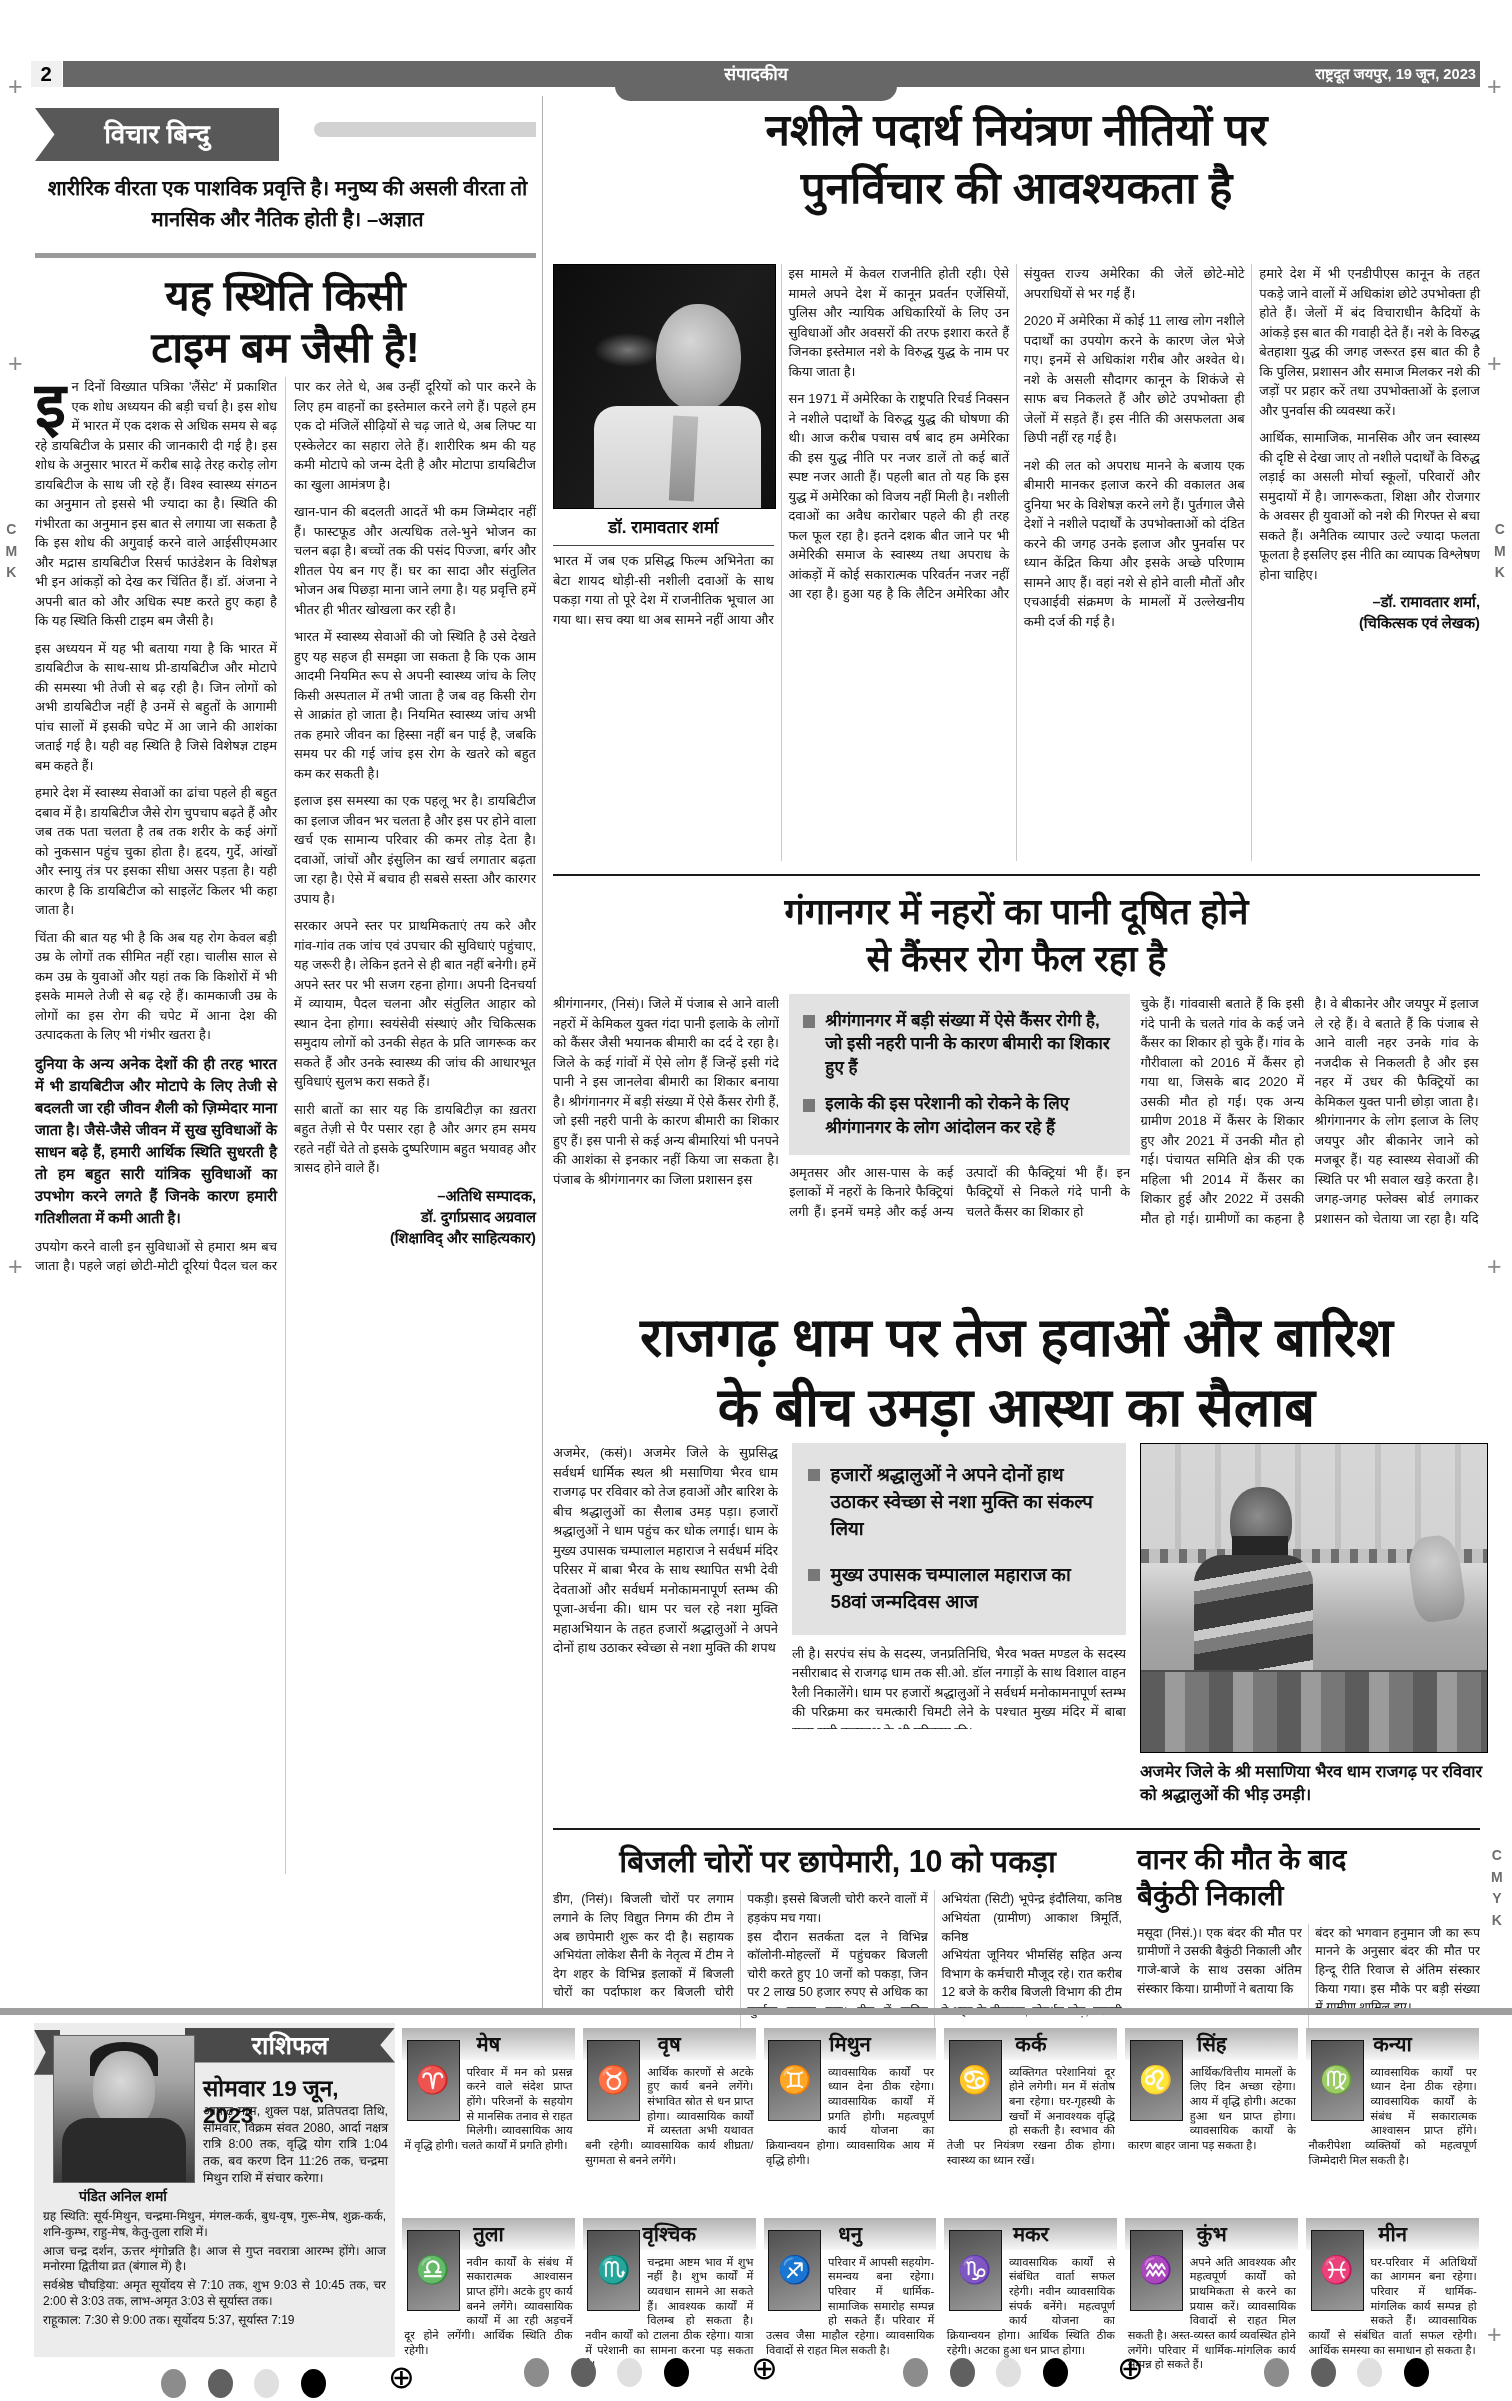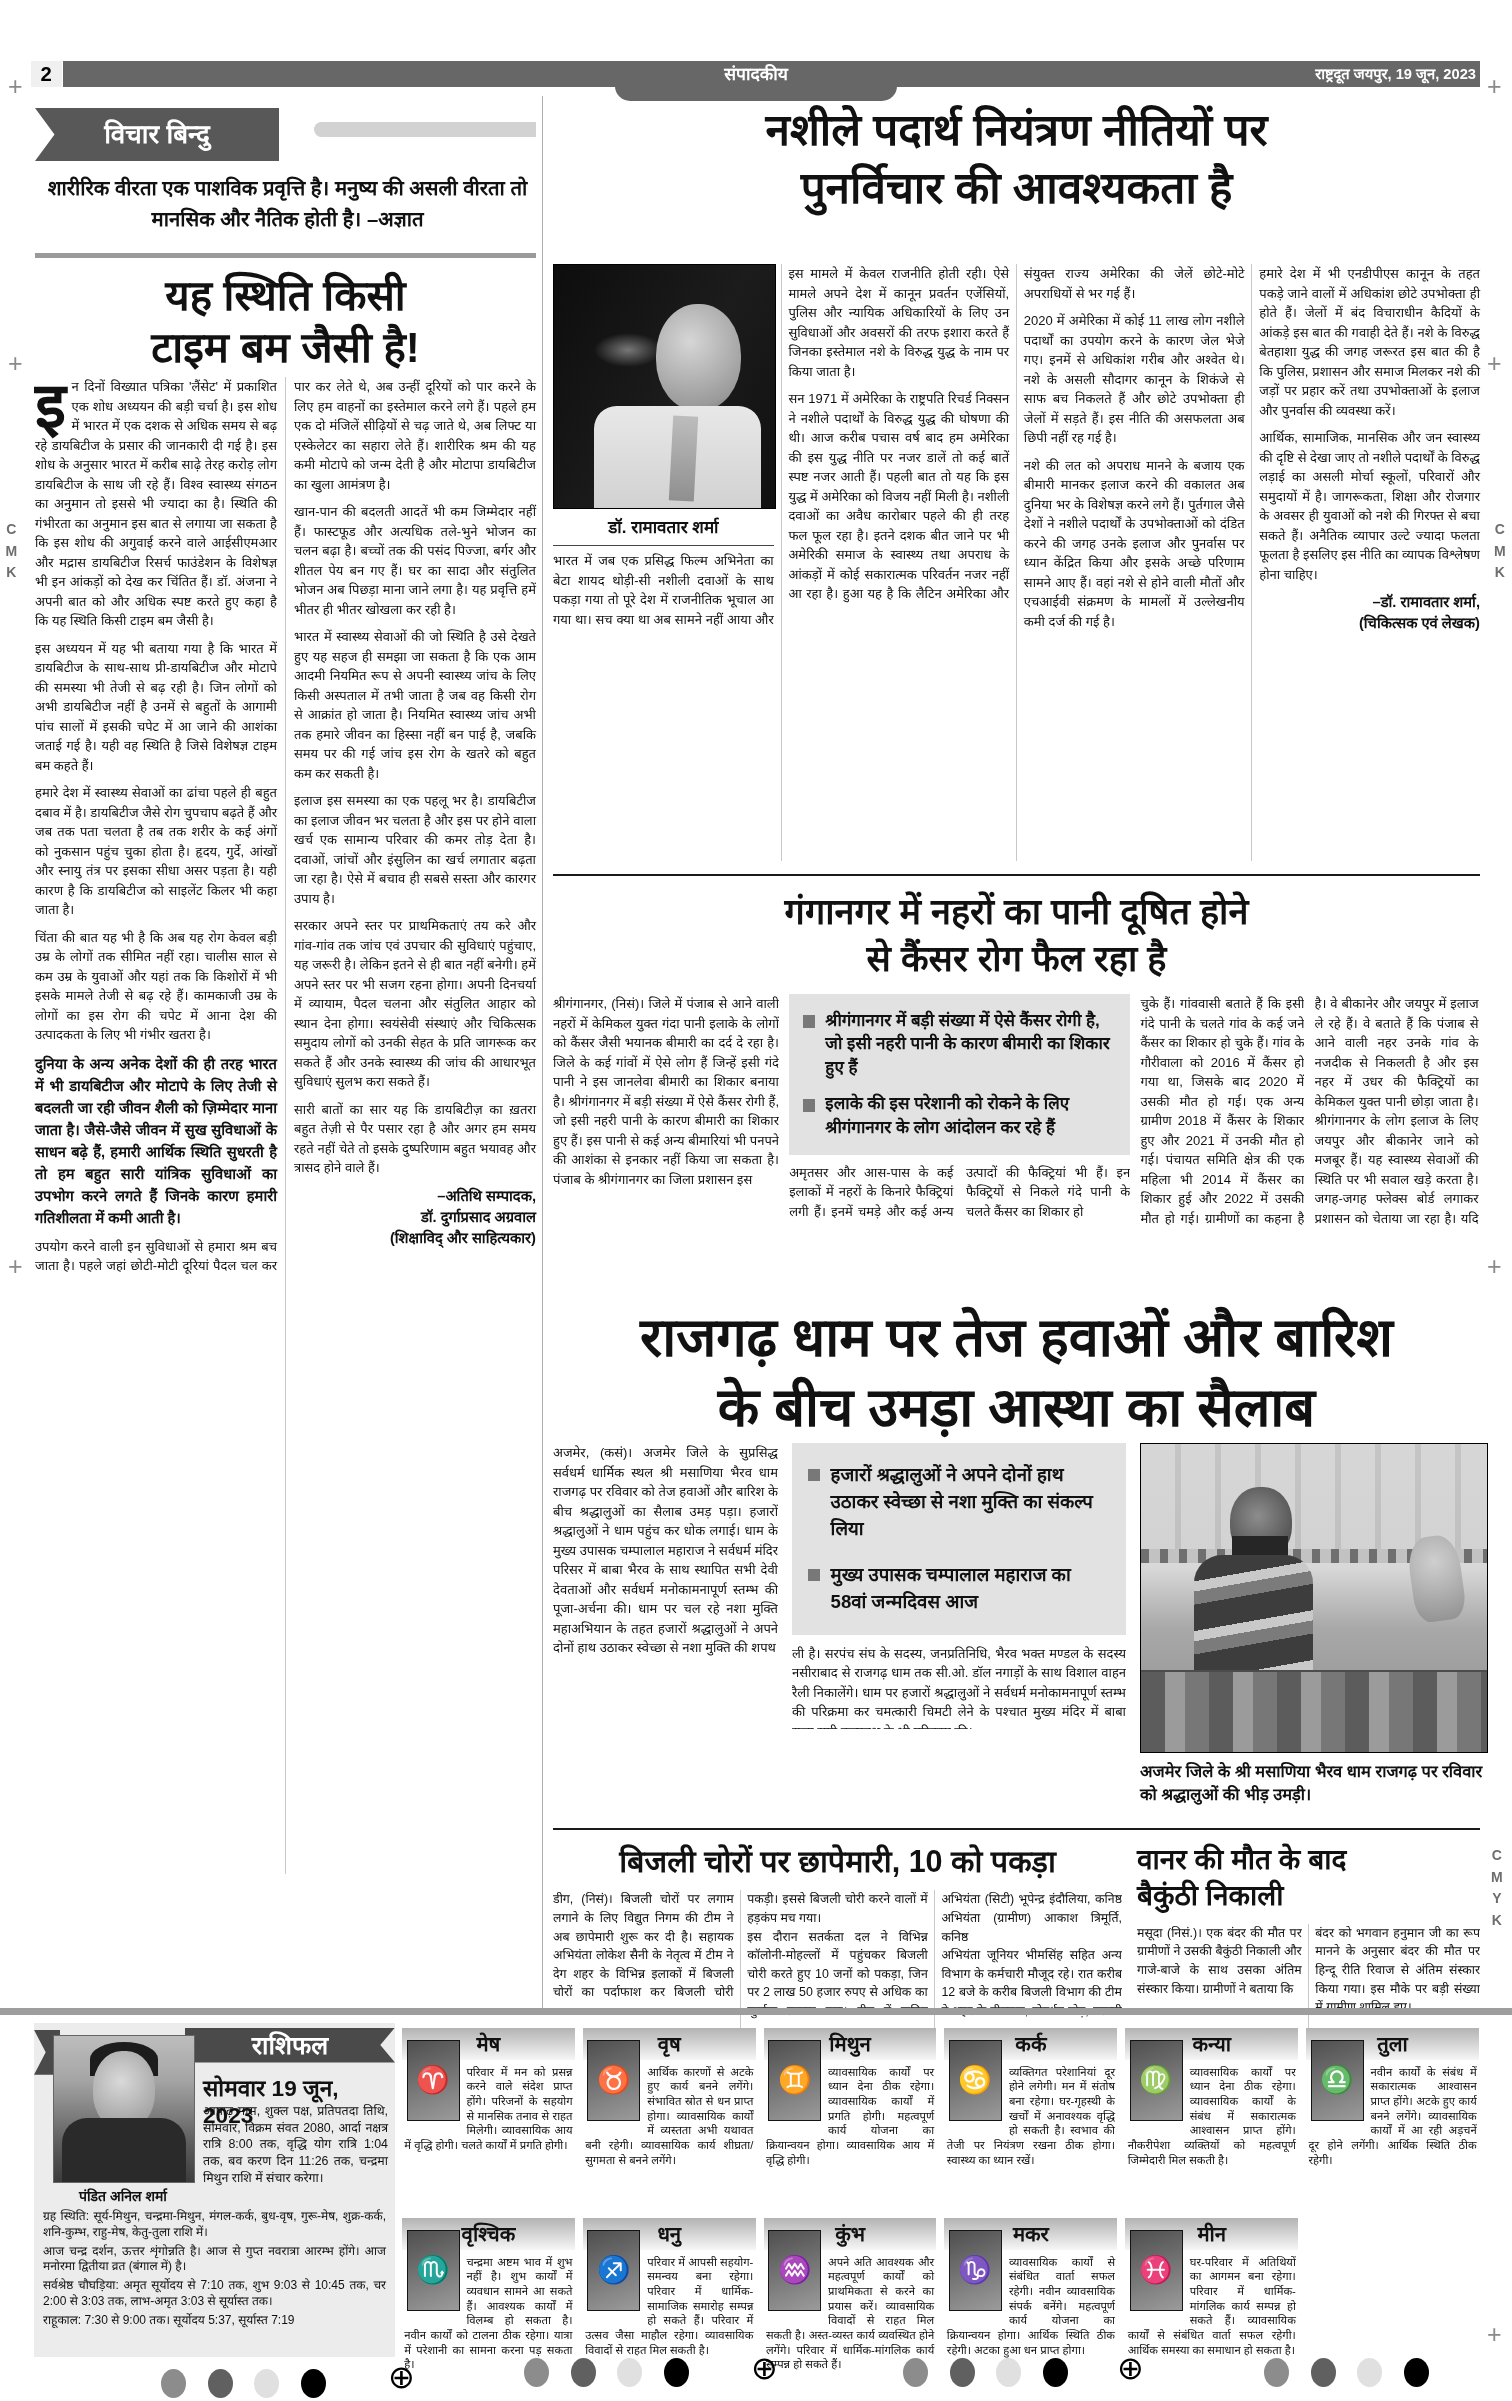--- a/index.html
+++ b/index.html
@@ -316,42 +316,46 @@
     </div>
     <div class="zcell">
       <div class="zband">मिथुन</div>
       <div class="zbody"><span class="zicon">♊</span><span>व्यावसायिक कार्यों पर ध्यान देना ठीक रहेगा। व्यावसायिक कार्यों में प्रगति होगी। महत्वपूर्ण कार्य योजना का क्रियान्वयन होगा। व्यावसायिक आय में वृद्धि होगी।</span></div>
     </div>
     <div class="zcell">
       <div class="zband">कर्क</div>
       <div class="zbody"><span class="zicon">♋</span><span>व्यक्तिगत परेशानियां दूर होने लगेगी। मन में संतोष बना रहेगा। घर-गृहस्थी के खर्चों में अनावश्यक वृद्धि हो सकती है। स्वभाव की तेजी पर नियंत्रण रखना ठीक होगा। स्वास्थ्य का ध्यान रखें।</span></div>
     </div>
     <div class="zcell">
+      <div class="zband">सिंह</div>
+      <div class="zbody"><span class="zicon">♌</span><span>आर्थिक/वित्तीय मामलों के लिए दिन अच्छा रहेगा। आय में वृद्धि होगी। अटका हुआ धन प्राप्त होगा। व्यावसायिक कार्यों के कारण बाहर जाना पड़ सकता है।</span></div>
+    </div>
+    <div class="zcell">
       <div class="zband">कन्या</div>
       <div class="zbody"><span class="zicon">♍</span><span>व्यावसायिक कार्यों पर ध्यान देना ठीक रहेगा। व्यावसायिक कार्यों के संबंध में सकारात्मक आश्वासन प्राप्त होंगे। नौकरीपेशा व्यक्तियों को महत्वपूर्ण जिम्मेदारी मिल सकती है।</span></div>
     </div>
     <div class="zcell">
       <div class="zband">तुला</div>
       <div class="zbody"><span class="zicon">♎</span><span>नवीन कार्यों के संबंध में सकारात्मक आश्वासन प्राप्त होंगे। अटके हुए कार्य बनने लगेंगे। व्यावसायिक कार्यों में आ रही अड़चनें दूर होने लगेंगी। आर्थिक स्थिति ठीक रहेगी।</span></div>
     </div>
     <div class="zcell">
       <div class="zband">वृश्चिक</div>
       <div class="zbody"><span class="zicon">♏</span><span>चन्द्रमा अष्टम भाव में शुभ नहीं है। शुभ कार्यों में व्यवधान सामने आ सकते हैं। आवश्यक कार्यों में विलम्ब हो सकता है। नवीन कार्यों को टालना ठीक रहेगा। यात्रा में परेशानी का सामना करना पड़ सकता है।</span></div>
     </div>
     <div class="zcell">
       <div class="zband">धनु</div>
       <div class="zbody"><span class="zicon">♐</span><span>परिवार में आपसी सहयोग-समन्वय बना रहेगा। परिवार में धार्मिक-सामाजिक समारोह सम्पन्न हो सकते हैं। परिवार में उत्सव जैसा माहौल रहेगा। व्यावसायिक विवादों से राहत मिल सकती है।</span></div>
     </div>
     <div class="zcell">
+      <div class="zband">मकर</div>
+      <div class="zbody"><span class="zicon">♑</span><span>व्यावसायिक कार्यों से संबंधित वार्ता सफल रहेगी। नवीन व्यावसायिक संपर्क बनेंगे। महत्वपूर्ण कार्य योजना का क्रियान्वयन होगा। आर्थिक स्थिति ठीक रहेगी। अटका हुआ धन प्राप्त होगा।</span></div>
+    </div>
+    <div class="zcell">
       <div class="zband">कुंभ</div>
       <div class="zbody"><span class="zicon">♒</span><span>अपने अति आवश्यक और महत्वपूर्ण कार्यों को प्राथमिकता से करने का प्रयास करें। व्यावसायिक विवादों से राहत मिल सकती है। अस्त-व्यस्त कार्य व्यवस्थित होने लगेंगे। परिवार में धार्मिक-मांगलिक कार्य सम्पन्न हो सकते हैं।</span></div>
-    </div>
-    <div class="zcell">
-      <div class="zband">मकर</div>
-      <div class="zbody"><span class="zicon">♑</span><span>व्यावसायिक कार्यों से संबंधित वार्ता सफल रहेगी। नवीन व्यावसायिक संपर्क बनेंगे। महत्वपूर्ण कार्य योजना का क्रियान्वयन होगा। आर्थिक स्थिति ठीक रहेगी। अटका हुआ धन प्राप्त होगा।</span></div>
     </div>
     <div class="zcell">
       <div class="zband">मीन</div>
       <div class="zbody"><span class="zicon">♓</span><span>घर-परिवार में अतिथियों का आगमन बना रहेगा। परिवार में धार्मिक-मांगलिक कार्य सम्पन्न हो सकते हैं। व्यावसायिक कार्यों से संबंधित वार्ता सफल रहेगी। आर्थिक समस्या का समाधान हो सकता है।</span></div>
     </div>
   </div>
 
   <div class="dots" style="left:161px;top:2369px;">
     <div class="dot" style="background:#8c8c8c;"></div>
       <div class="dot" style="background:#606060;"></div>

